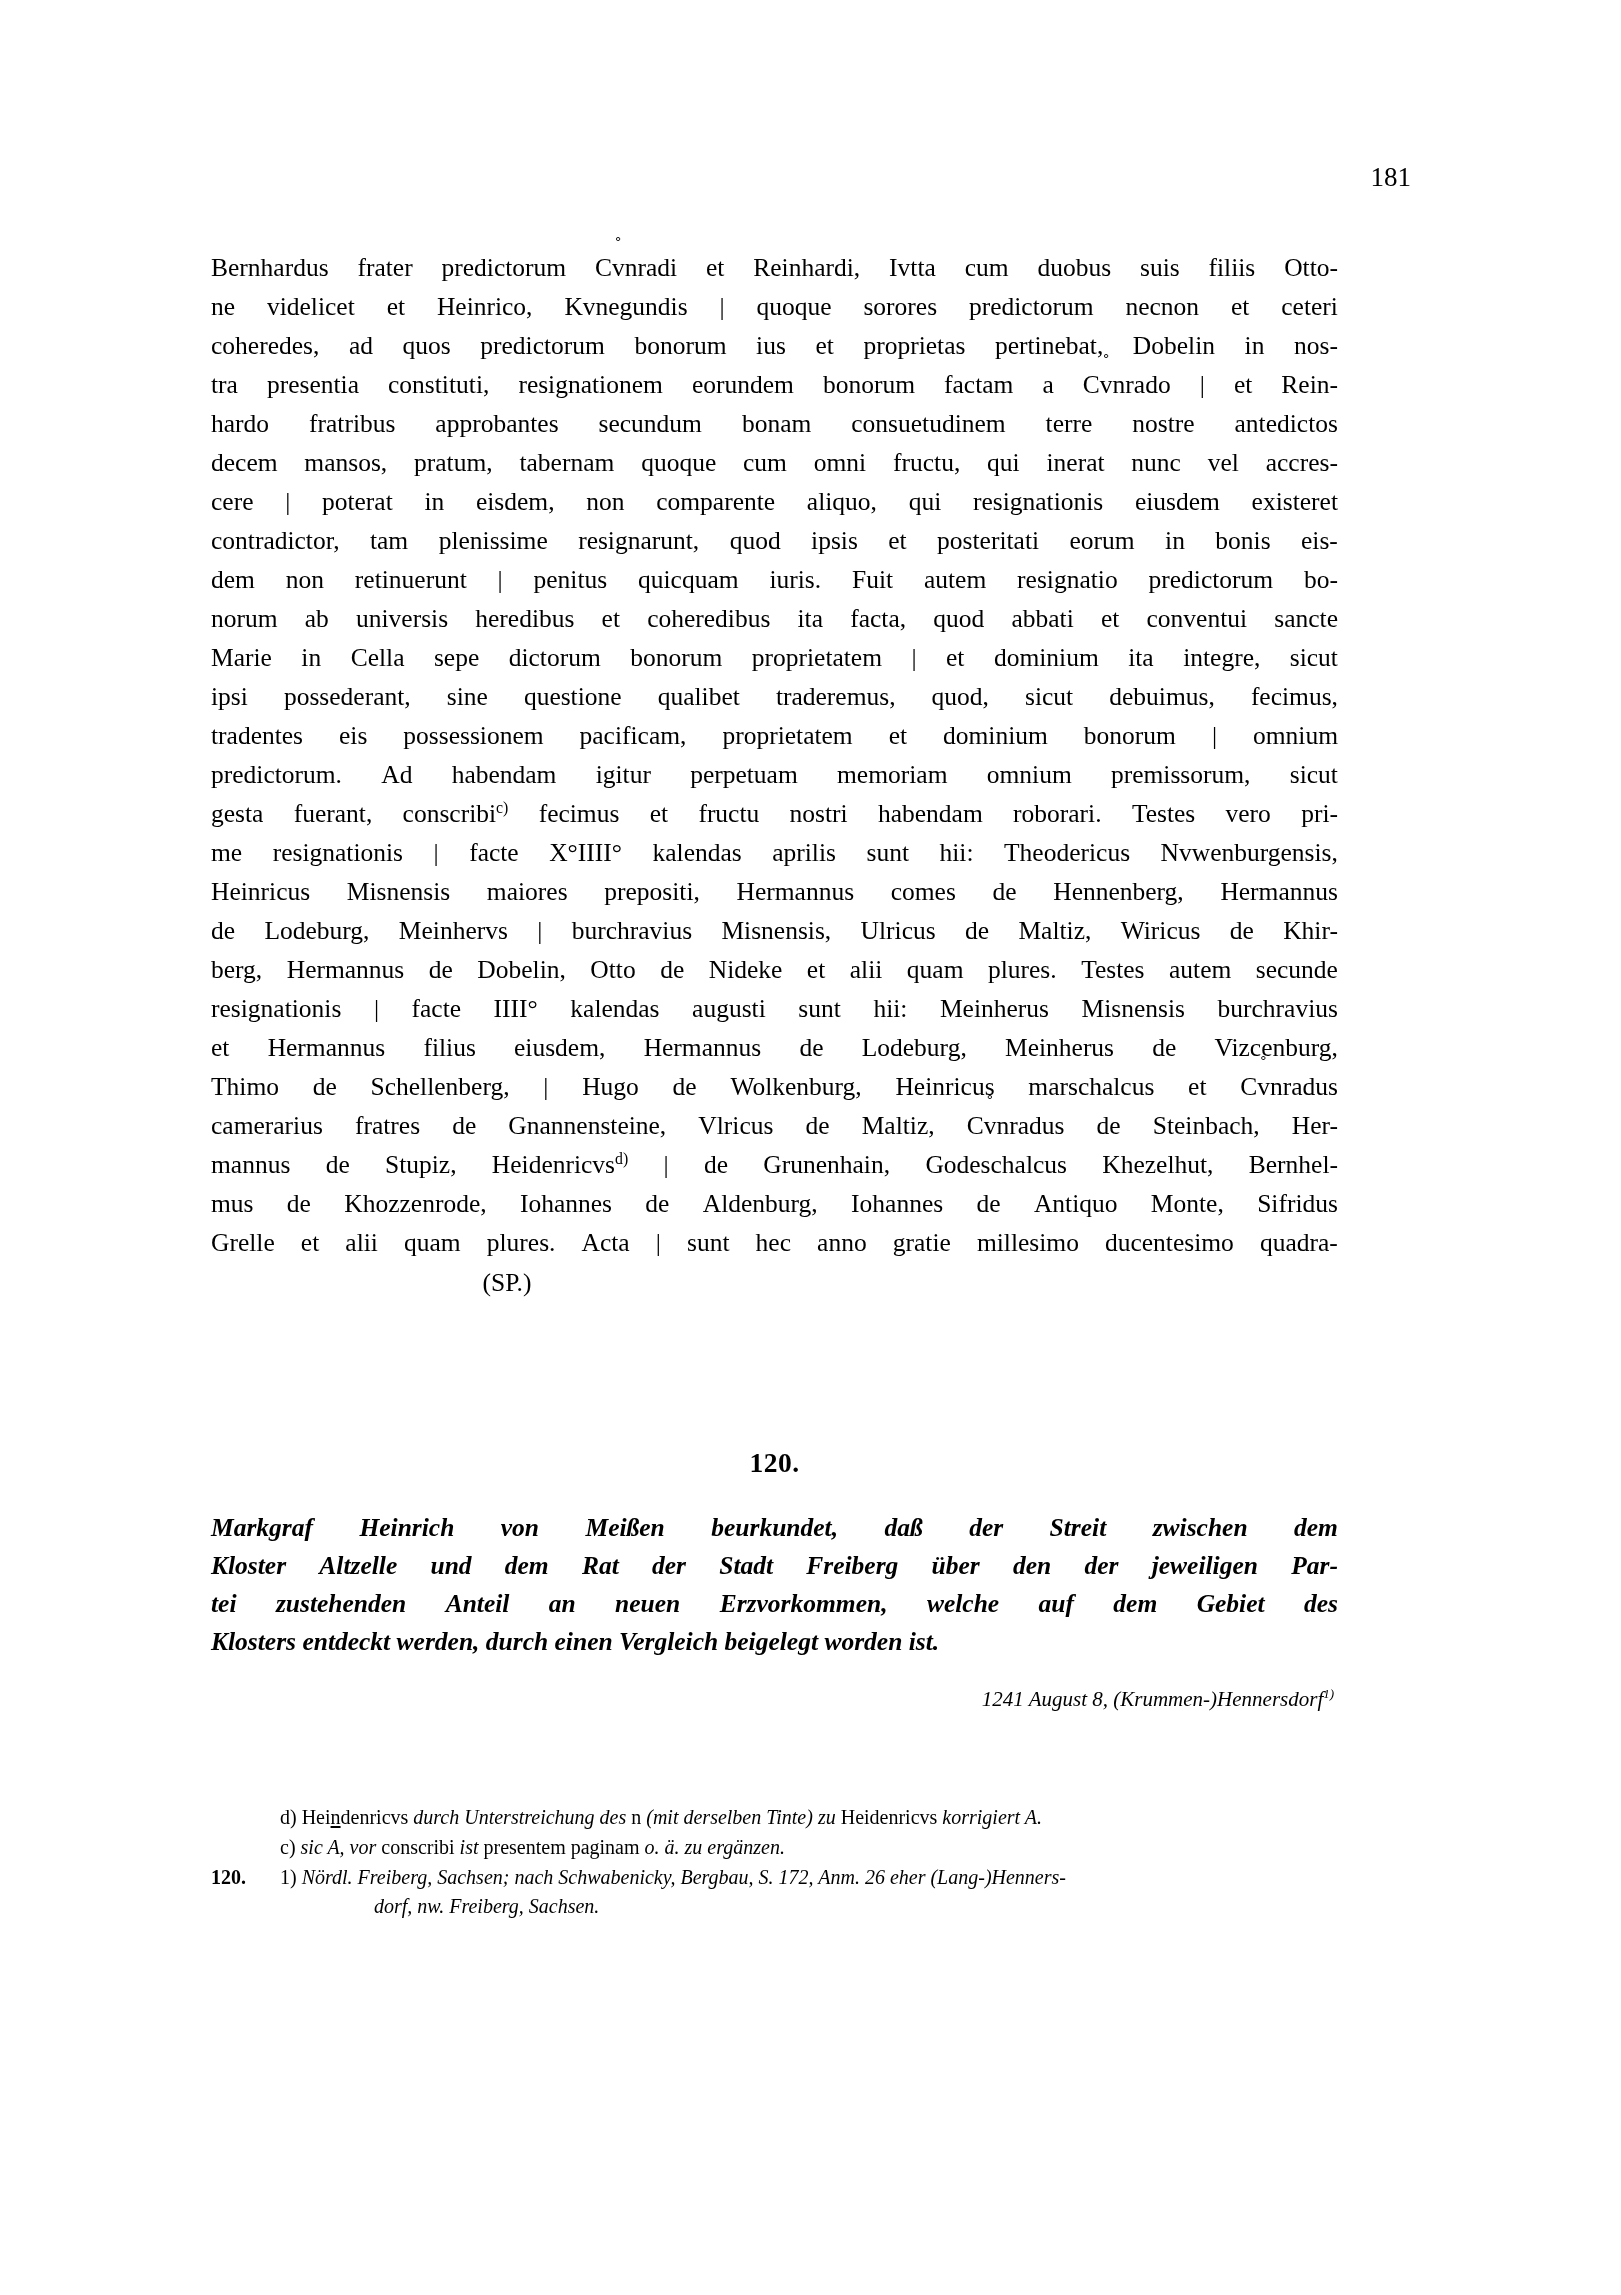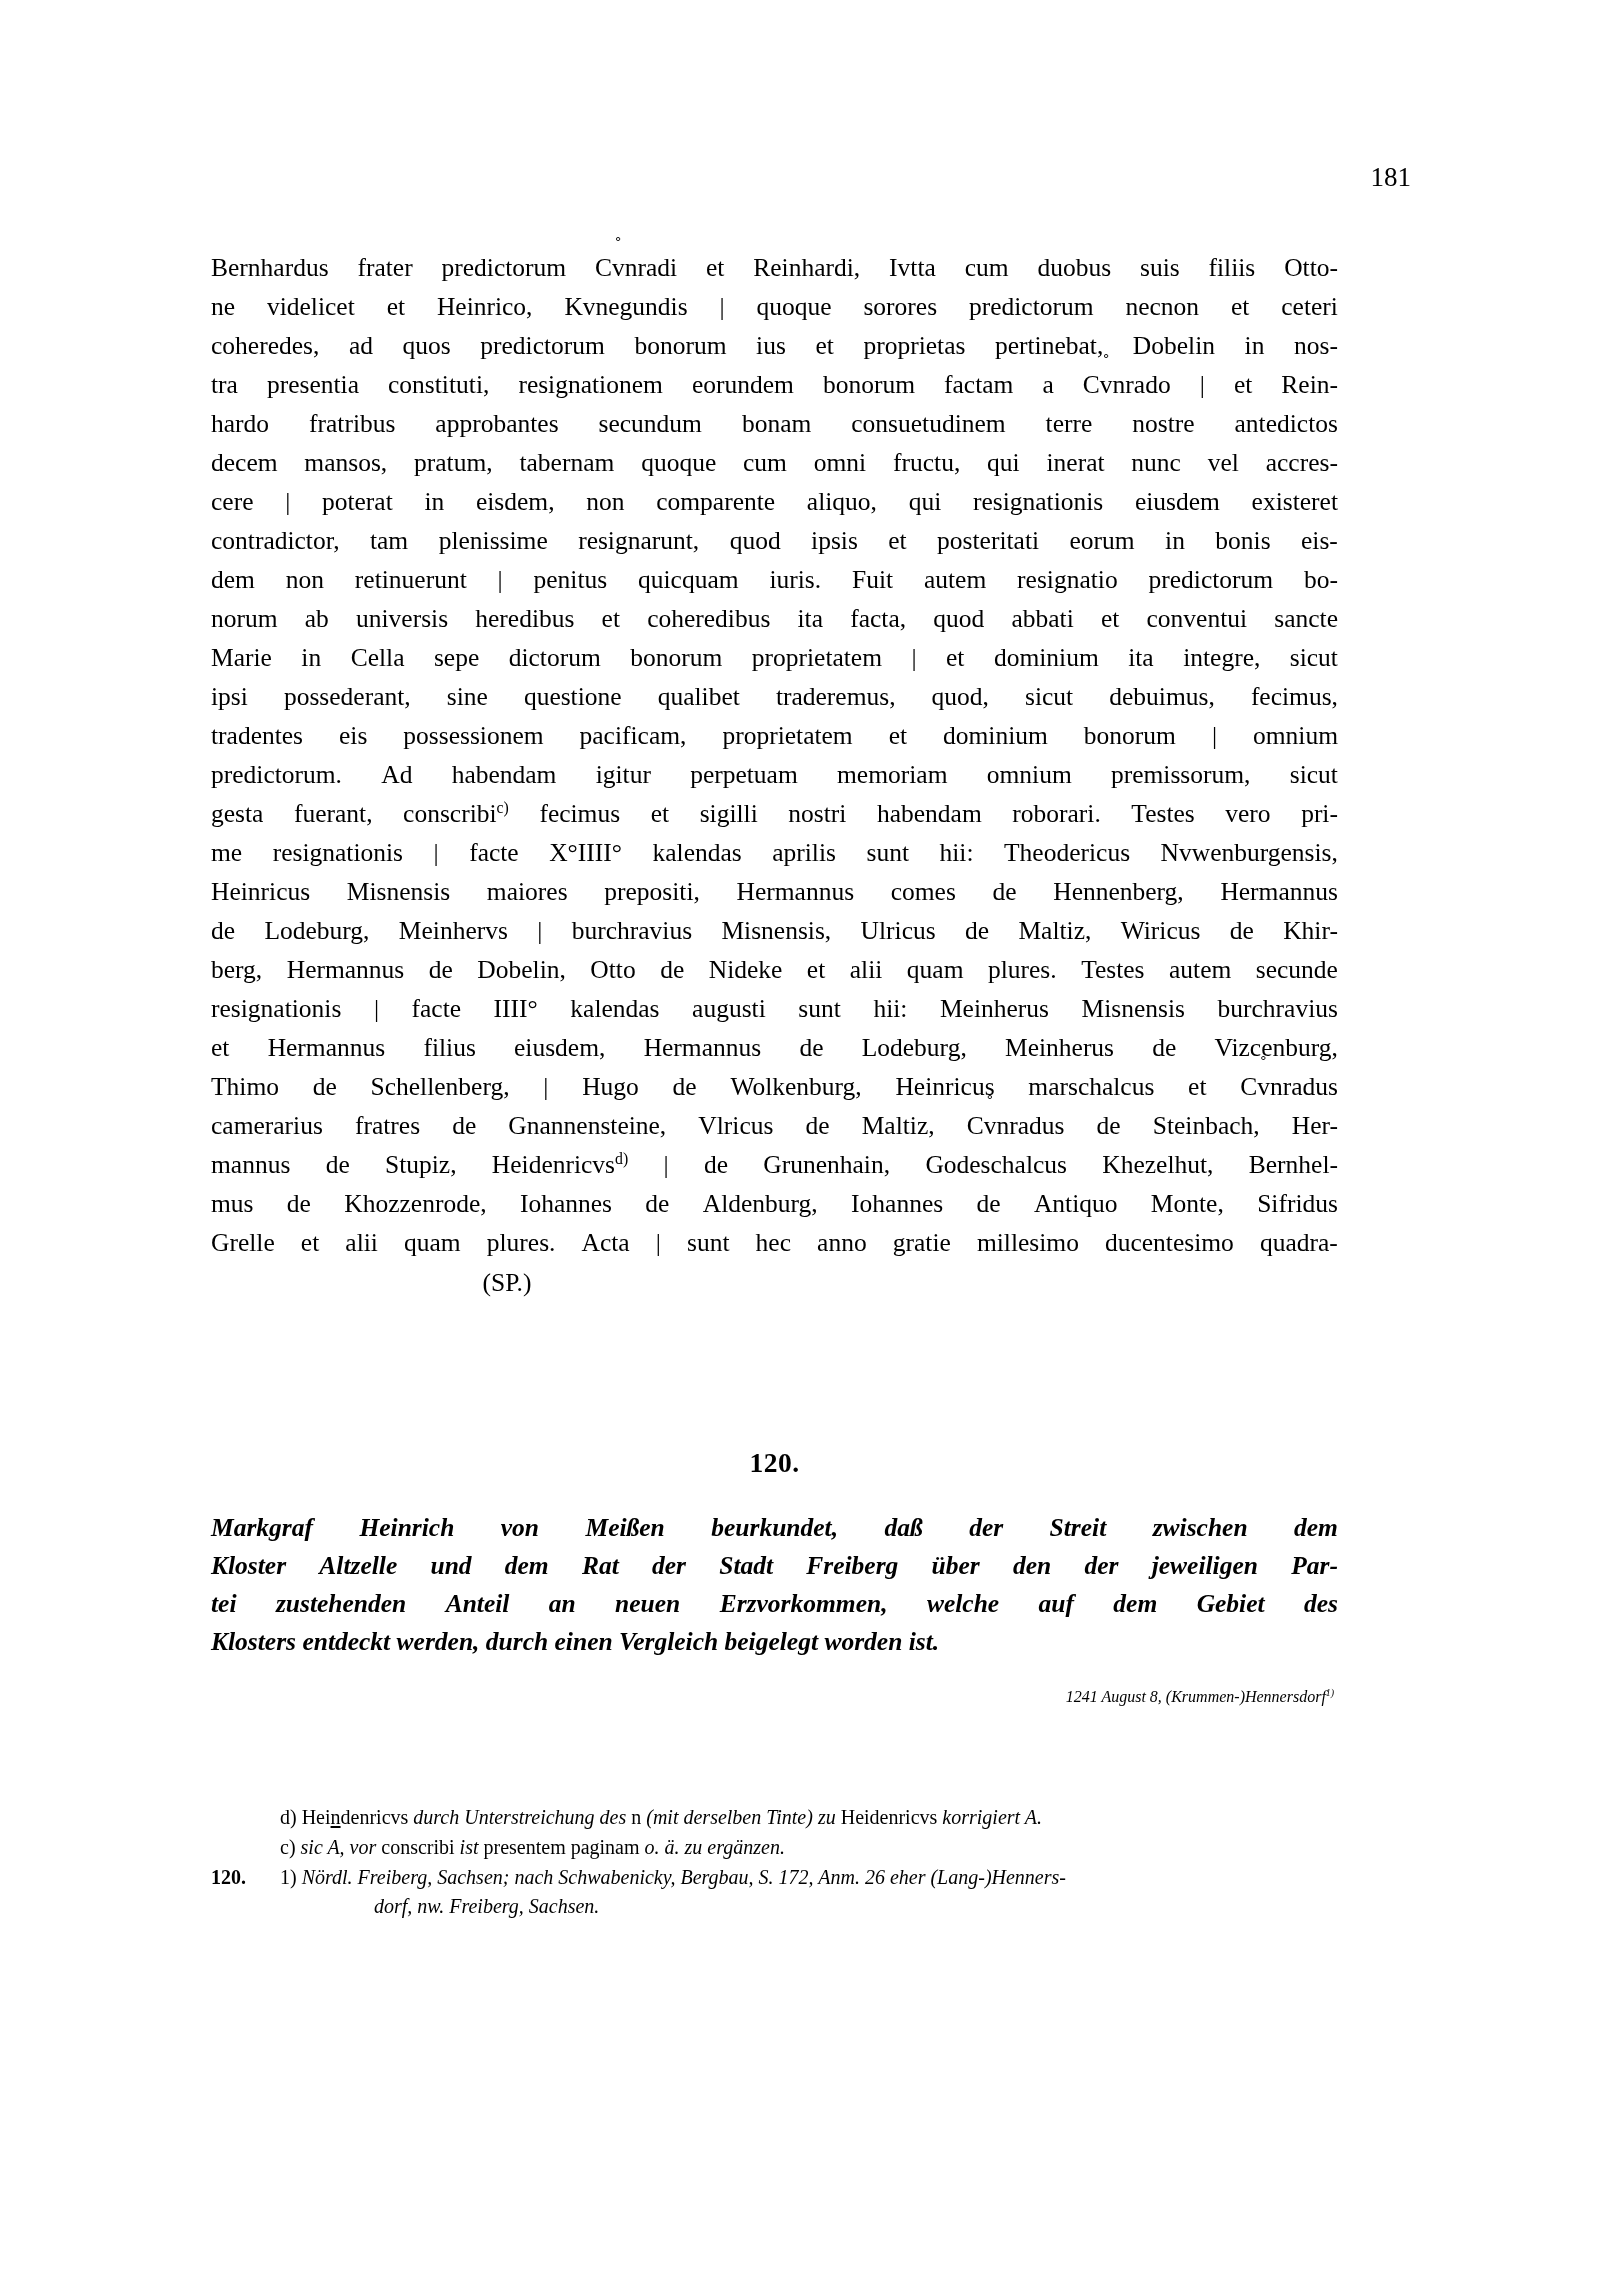--- a/index.html
+++ b/index.html
@@ -121,21 +121,21 @@
     text-align: justify;
     text-align-last: left;
   }
   .regest .ln { display: block; white-space: nowrap; }
   .regest .ln.j { display: flex; justify-content: space-between; align-items: flex-end; }
   .regest .ln.j > span { white-space: pre; }
 
   .dateline {
     margin-top: 26.5px;
     font-style: italic;
-    font-size: 16px;
+    font-size: 21px;
     line-height: 1.2;
     text-align: right;
     padding-right: 3.9px;
   }
 
   .provenance {
     margin-top: 37px;
     margin-left: 69px;
     width: 1058px;
     font-style: italic;
@@ -391,21 +391,21 @@
           <span>premissorum,</span>
           <span>sicut</span>
         </span>
 
       <span class="ln j">
           <span>gesta</span>
           <span>fuerant,</span>
           <span>conscribi<sup class="note">c)</sup></span>
           <span>fecimus</span>
           <span>et</span>
-          <span>sigilli</span>
+          <span>fructu</span>
           <span>nostri</span>
           <span>habendam</span>
           <span>roborari.</span>
           <span>Testes</span>
           <span>vero</span>
           <span>pri-</span>
         </span>
 
       <span class="ln j">
           <span>me</span>

